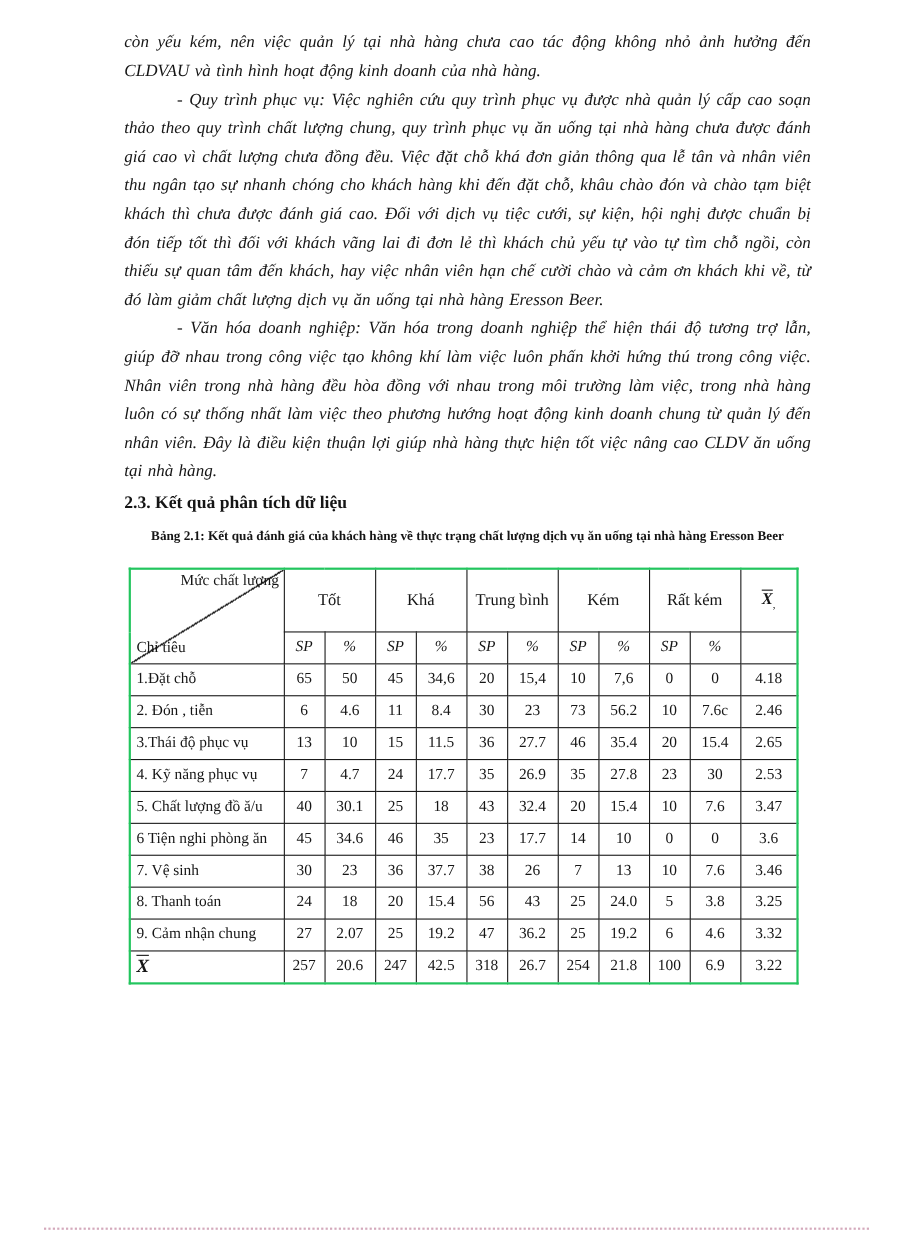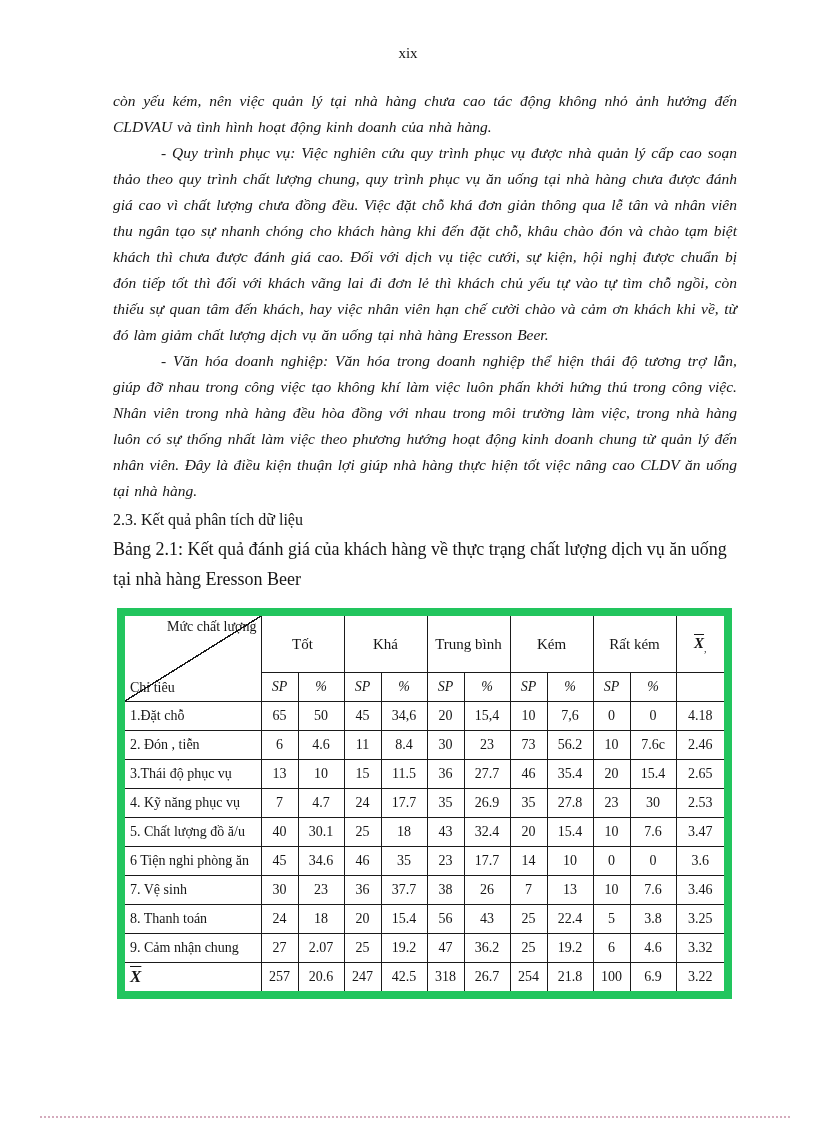--- a/index.html
+++ b/index.html
@@ -26,41 +26,42 @@
     line-height:26px;
     text-align:justify;
     word-spacing:1px;
     font-style:italic;
   }
   p.body-text.indent{ text-indent:48px; }
   h2.sec{
     margin:2px 0 0 0;
     font-size:16px;
     line-height:27px;
-    font-weight:normal;
+    font-weight:bold;
   }
   h3.subsec{
     margin:0;
     font-size:15.5px;
     line-height:27px;
     font-weight:bold;
     font-style:italic;
   }
   .caption{
     margin:1px 0 14px 0;
-    font-size:18px;
+    font-size:12px;
     line-height:30px;
-    text-align:left;
+    text-align:center;
+    font-weight:bold;
   }
   table.results{
     border-collapse:collapse;
     table-layout:fixed;
     width:604px;
     margin-left:4px;
-    border:8px solid #22c55e;
+    border:2px solid #22c55e;
     font-size:14px;
   }
   table.results th, table.results td{
     border:1px solid #1a1a1a;
     padding:1px 2px;
     text-align:center;
     vertical-align:middle;
     font-weight:normal;
     overflow:hidden;
     white-space:nowrap;
@@ -109,21 +110,20 @@
   col.c-label{width:140px;}
   col.c-sp{width:37px;}
   col.c-pct{width:46px;}
   col.c-mean{width:52px;}
 </style>
 </head>
 <body>
 
 <div class="page">
 
-  <div class="page-number">xix</div>
 
   <div class="content">
 
     <p class="body-text">còn yếu kém, nên việc quản lý tại nhà hàng chưa cao tác động không nhỏ ảnh hưởng đến CLDVAU  và tình hình hoạt động kinh doanh của nhà hàng.</p>
     <p class="body-text indent">- Quy trình phục vụ: Việc nghiên cứu quy trình phục vụ được nhà quản lý cấp cao soạn thảo theo quy trình chất lượng chung, quy trình phục vụ ăn uống tại nhà hàng chưa được đánh giá cao vì chất lượng chưa đồng đều. Việc đặt chỗ khá đơn giản thông qua lễ tân và nhân viên thu ngân tạo sự nhanh  chóng cho khách hàng khi đến đặt chỗ, khâu chào đón và chào tạm biệt khách thì chưa được đánh giá cao. Đối với dịch vụ tiệc cưới, sự kiện, hội nghị được chuẩn bị đón tiếp tốt thì đối với khách vãng  lai đi đơn lẻ thì khách chủ yếu tự vào tự tìm chỗ ngồi, còn thiếu sự quan tâm đến khách, hay việc nhân viên hạn chế cười chào và cảm ơn khách khi về, từ đó làm giảm chất lượng dịch vụ ăn uống tại nhà hàng Eresson Beer.</p>
     <p class="body-text indent">- Văn hóa doanh nghiệp: Văn hóa trong doanh nghiệp thể hiện thái độ tương trợ lẫn, giúp đỡ nhau trong công việc tạo không khí làm việc luôn phấn khởi hứng thú trong công việc. Nhân viên trong nhà hàng đều hòa đồng với nhau trong môi trường làm việc, trong nhà hàng luôn có sự thống nhất làm việc theo phương hướng hoạt động kinh doanh chung từ quản lý đến nhân viên. Đây là điều kiện thuận lợi giúp nhà hàng thực hiện tốt việc nâng cao CLDV ăn uống tại nhà hàng.</p>
 
     <h2 class="sec">2.3. Kết quả phân tích dữ liệu</h2>
 
     <div class="caption">Bảng 2.1: Kết quả đánh giá của khách hàng về thực trạng chất lượng dịch vụ ăn uống tại nhà hàng Eresson Beer</div>
@@ -271,21 +271,21 @@
           </tr>
           <tr>
             <td class="label">8. Thanh toán</td>
             <td>24</td>
             <td>18</td>
             <td>20</td>
             <td>15.4</td>
             <td>56</td>
             <td>43</td>
             <td>25</td>
-            <td>22.4</td>
+            <td>24.0</td>
             <td>5</td>
             <td>3.8</td>
             <td>3.25</td>
           </tr>
           <tr>
             <td class="label">9. Cảm nhận chung</td>
             <td>27</td>
             <td>2.07</td>
             <td>25</td>
             <td>19.2</td>

